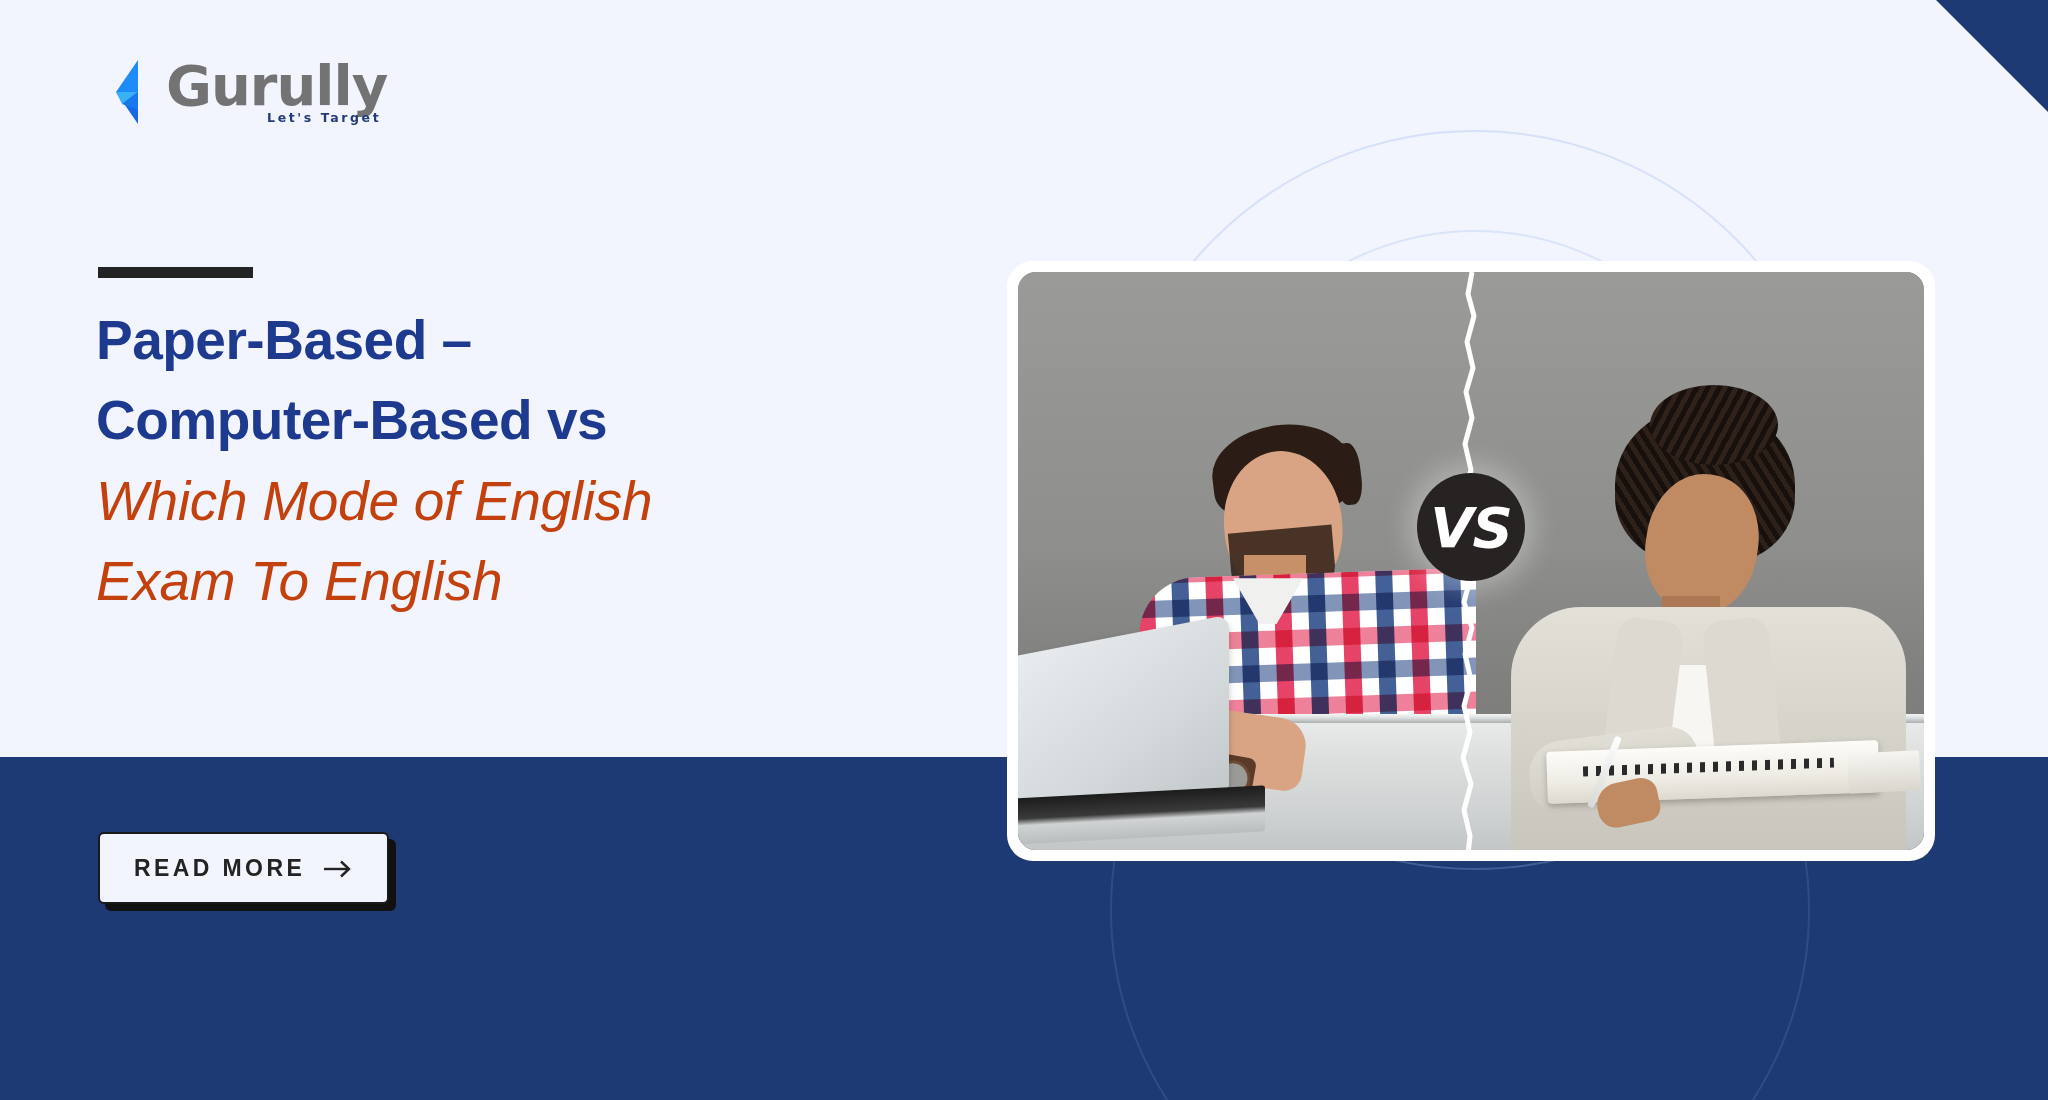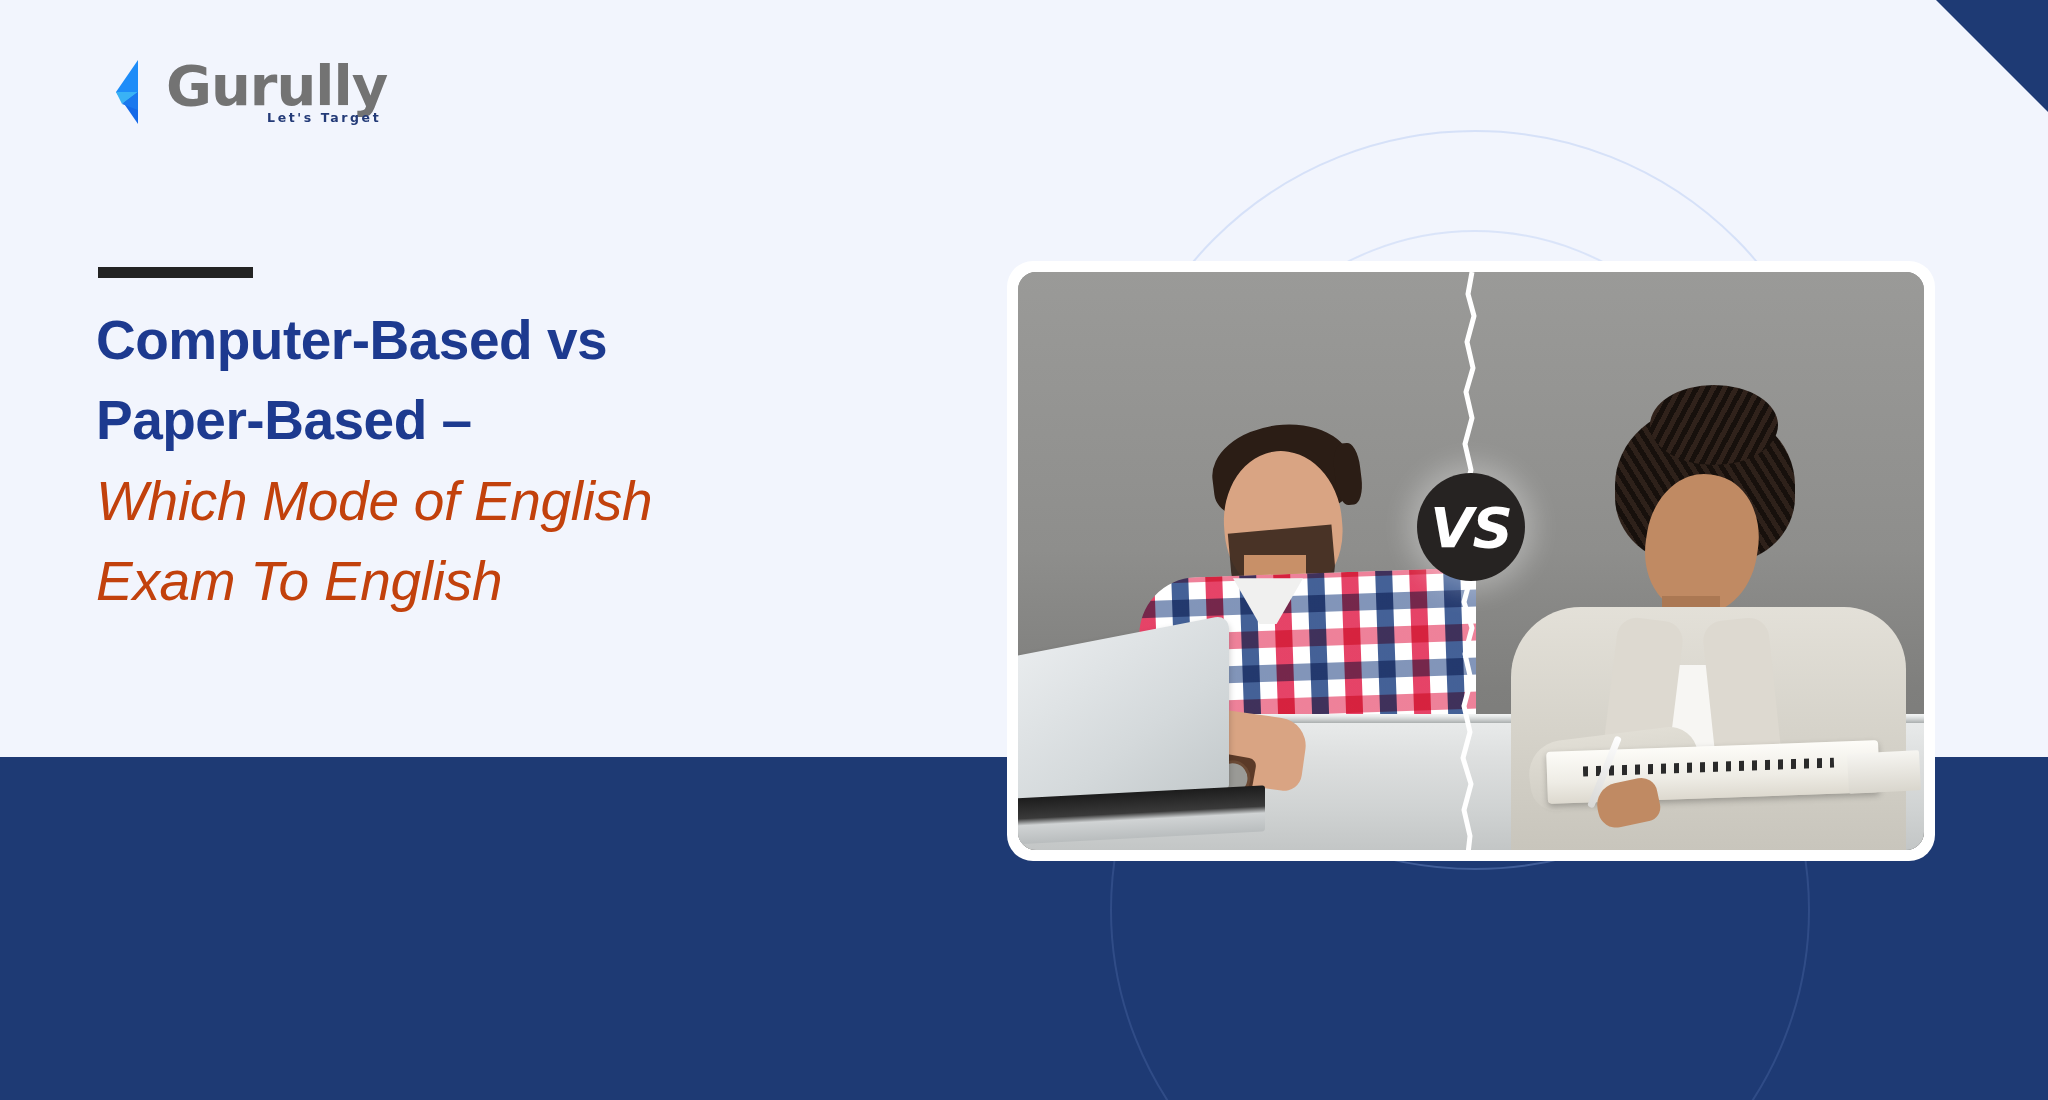--- a/index.html
+++ b/index.html
@@ -467,26 +467,33 @@
     </svg>
     <div class="logo-text-wrap">
       <div class="logo-word">Gurully</div>
       <div class="logo-tagline">Let's Target</div>
     </div>
   </div>
 
   <div class="accent-bar"></div>
 
   <div class="headline">
+    <div class="headline-line bold">Paper-Based –</div>
     <div class="headline-line bold">Computer-Based vs</div>
-    <div class="headline-line bold">Paper-Based –</div>
     <div class="headline-line light">Which Mode of English</div>
     <div class="headline-line light">Exam To English</div>
   </div>
 
+  <div class="read-more">
+    <span class="read-more-label">READ MORE</span>
+    <svg class="read-more-arrow" viewBox="0 0 30 22">
+      <line x1="1" y1="11" x2="26" y2="11" stroke="#232323" stroke-width="2.4"></line>
+      <polyline points="18,3.5 26,11 18,18.5" fill="none" stroke="#232323" stroke-width="2.4"></polyline>
+    </svg>
+  </div>
 
   <div class="photo-card">
     <div class="photo-inner">
 
       <div class="photo-half left">
         <div class="room-bg"></div>
         <div class="man-hair"></div>
         <div class="man-head"></div>
         <div class="man-beard"></div>
         <div class="man-neck"></div>

